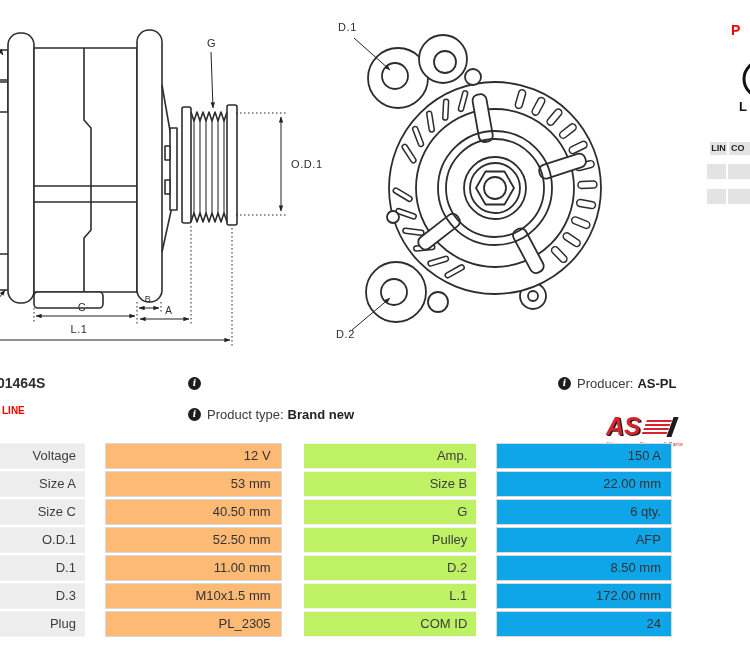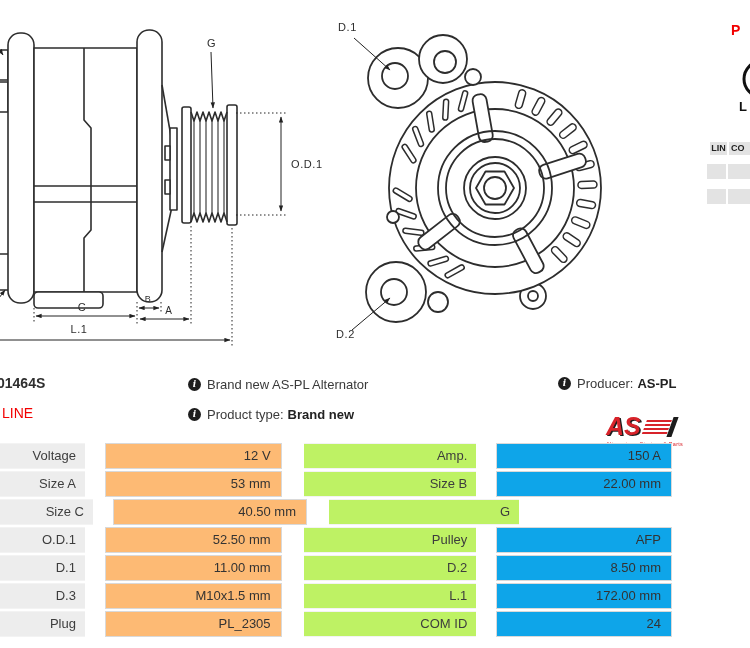--- a/index.html
+++ b/index.html
@@ -7,21 +7,21 @@
         font-family:"Liberation Sans",sans-serif;color:#333;}
   .abs{position:absolute;}
   svg text{font-family:"Liberation Sans",sans-serif;fill:#2d2d2d;letter-spacing:.6px;}
   
   .plug-heading{position:absolute;left:731px;top:22px;font-size:14px;font-weight:bold;color:#f20000;}
   .plug-pin{position:absolute;left:739px;top:99px;font-size:13px;font-weight:bold;color:#111;}
   .pt-cell{position:absolute;background:#e3e3e3;}
   .pt-head{font-size:9px;font-weight:bold;color:#222;line-height:13px;text-align:center;}
   
   .part-number{position:absolute;left:-3px;top:375px;font-size:14px;font-weight:bold;color:#2e2e2e;}
-  .line-badge{position:absolute;left:2px;top:405px;font-size:14px;font-weight:normal;color:#f20000;}
+  .line-badge{position:absolute;left:2px;top:405px;font-size:10px;font-weight:bold;color:#f20000;}
   .info-row{position:absolute;display:flex;align-items:center;font-size:13px;color:#3a3a3a;}
   .info-ico{width:13px;height:13px;border-radius:50%;background:#1d1d1d;color:#fff;flex:0 0 13px;
             font-family:"DejaVu Serif",serif;font-style:italic;font-weight:bold;font-size:9px;
             line-height:13px;text-align:center;margin-right:6px;}
   .bold{font-weight:bold;color:#222;}
   .gap{margin-left:4px;}
   
   .logo{position:absolute;left:606px;top:396px;width:84px;}
   .logo-row{display:flex;align-items:flex-end;height:26px;margin-top:16px;}
   .logo-as{font-size:25px;font-weight:bold;font-style:italic;color:#d8232a;line-height:24px;
@@ -197,21 +197,20 @@
     <div class="pt-cell" style="left:728px;top:164px;width:27px;height:15px;"></div>
     <div class="pt-cell" style="left:707px;top:189px;width:19px;height:15px;"></div>
     <div class="pt-cell" style="left:728px;top:189px;width:27px;height:15px;"></div>
   </div>
 
   <div class="part-number">01464S</div>
   <div class="line-badge">LINE</div>
 
   <div class="info-row" style="left:188px;top:377px;">
     <span class="info-ico">i</span>
-    <span>Brand new AS-PL Alternator</span>
   </div>
   <div class="info-row" style="left:188px;top:407px;">
     <span class="info-ico">i</span>
     <span>Product type:</span>
     <span class="bold gap">Brand new</span>
   </div>
   <div class="info-row" style="left:558px;top:376px;">
     <span class="info-ico">i</span>
     <span>Producer:</span>
     <span class="bold gap">AS-PL</span>
@@ -236,20 +235,21 @@
     <div class="srow">
       <div class="tl1">Size A</div>
       <div class="tv1">53 mm</div>
       <div class="tl2">Size B</div>
       <div class="tv2">22.00 mm</div>
     </div>
     <div class="srow">
       <div class="tl1">Size C</div>
       <div class="tv1">40.50 mm</div>
       <div class="tl2">G</div>
+      <div class="tv2">6 qty.</div>
     </div>
     <div class="srow">
       <div class="tl1">O.D.1</div>
       <div class="tv1">52.50 mm</div>
       <div class="tl2">Pulley</div>
       <div class="tv2">AFP</div>
     </div>
     <div class="srow">
       <div class="tl1">D.1</div>
       <div class="tv1">11.00 mm</div>

